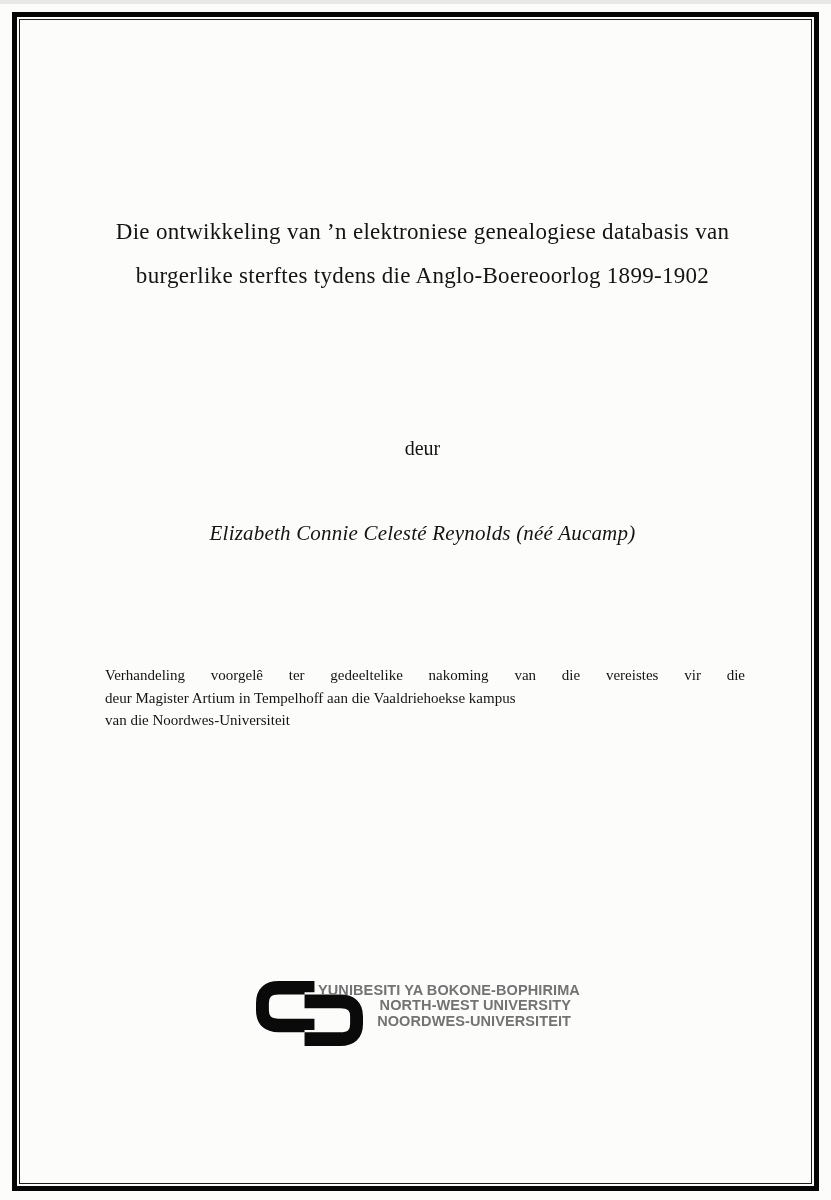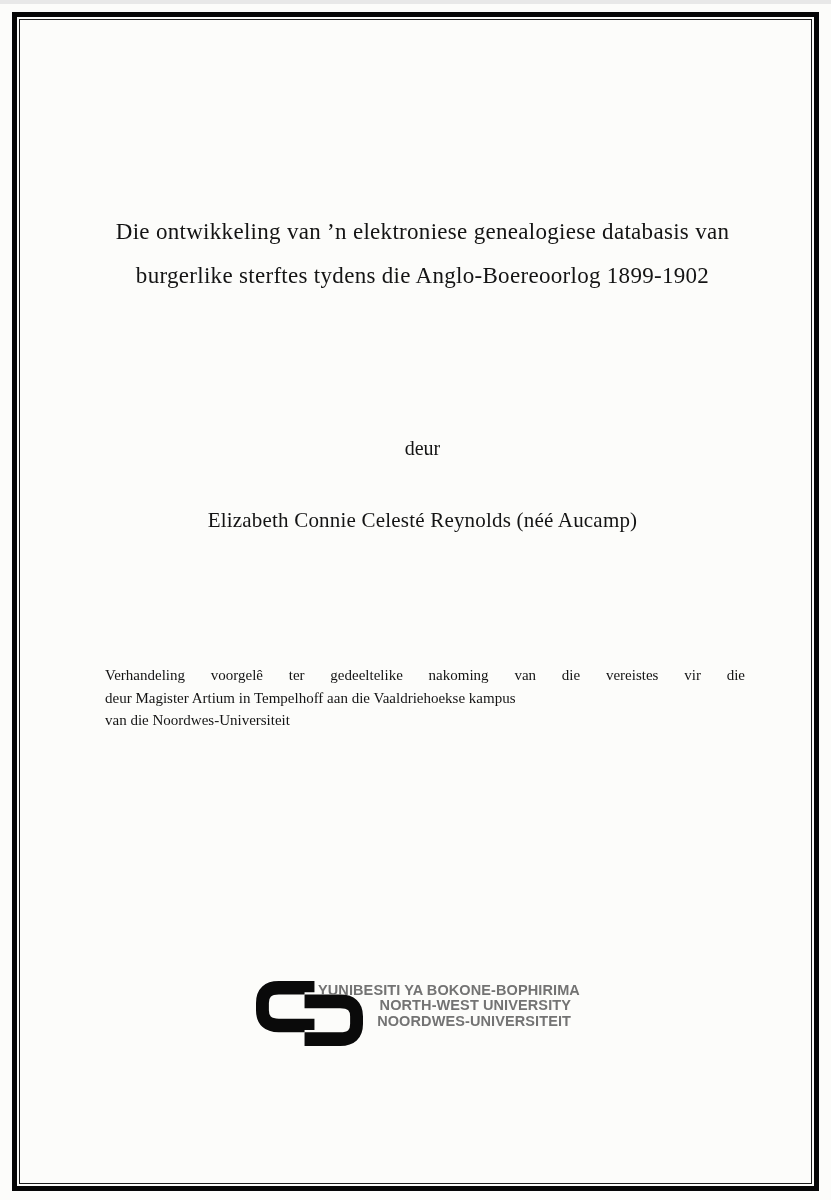--- a/index.html
+++ b/index.html
@@ -28,23 +28,24 @@
   .title-block{
     top:206px;
     font-size:23px;line-height:44px;
     letter-spacing:0.3px;
   }
   .byline-label{
     top:432px;
     font-size:20px;line-height:24px;
   }
   .author-line{
-    top:503px;
+    top:516px;
     font-size:21px;line-height:26px;
     letter-spacing:0.2px;
+    font-style:italic;
   }
   .statement{
     position:absolute;left:105px;top:660px;width:640px;
     font-size:15px;line-height:22.5px;
   }
   .statement .justified{
     text-align:justify;
     text-align-last:justify;
   }
   .statement .italic{}

